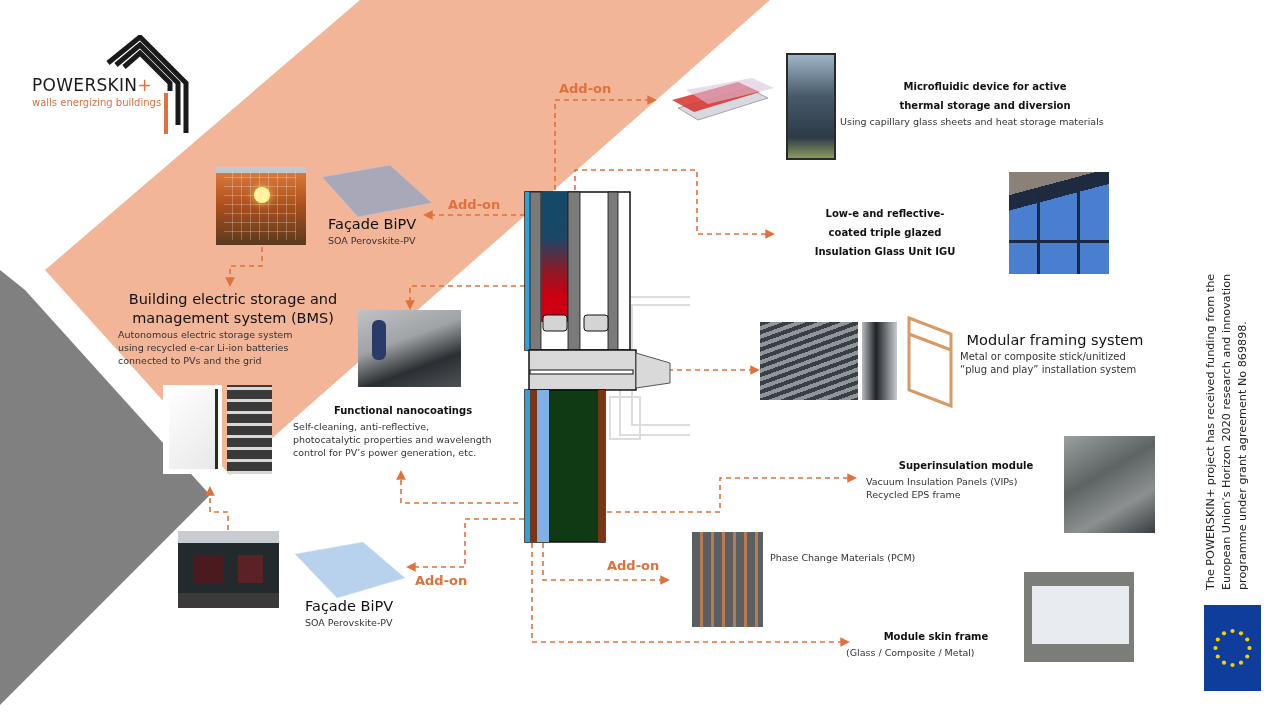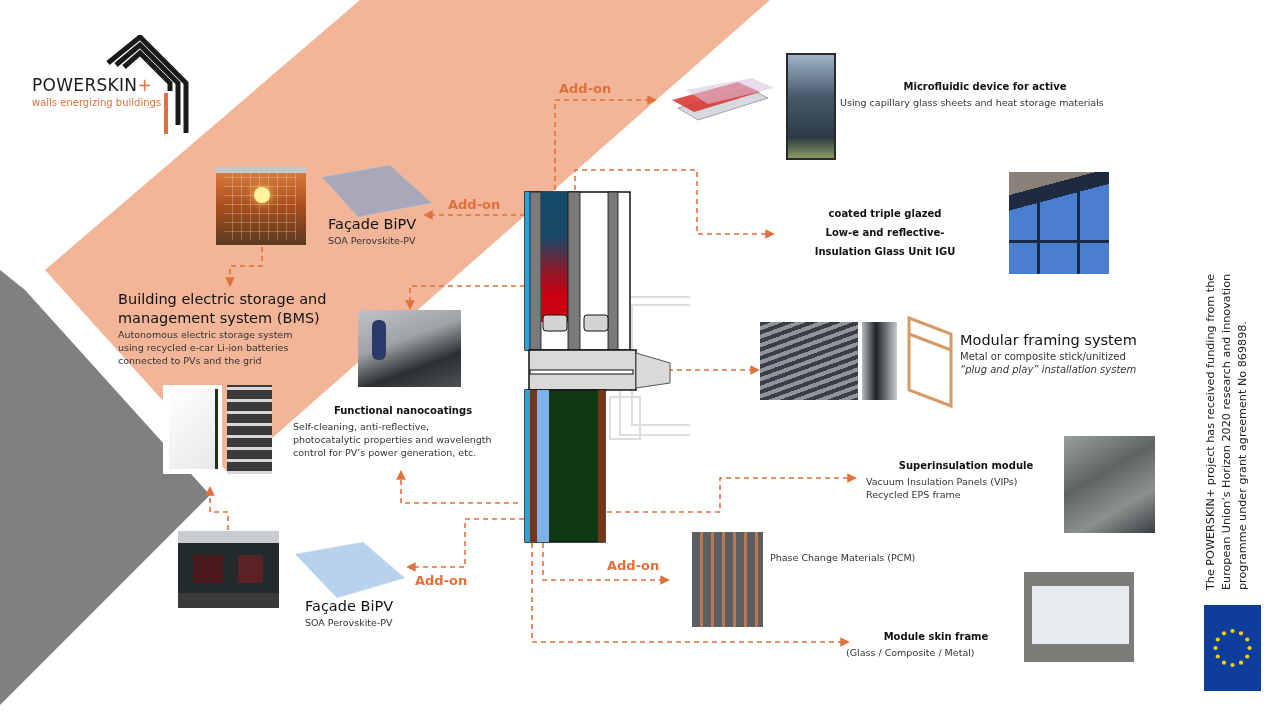--- a/index.html
+++ b/index.html
@@ -3,21 +3,21 @@
 <meta charset="utf-8">
 <style>
   html,body{margin:0;padding:0;}
   body{width:1280px;height:720px;position:relative;overflow:hidden;background:#ffffff;font-family:"Liberation Sans",sans-serif;color:#111;}
   .abs{position:absolute;}
   svg.bg{position:absolute;left:0;top:0;}
   .logo-title{font-family:"DejaVu Sans",sans-serif;font-weight:normal;font-size:17px;letter-spacing:0.3px;color:#1a1a1a;}
   .logo-title .plus{color:#e0703c;}
   .logo-sub{font-family:"DejaVu Sans",sans-serif;font-size:10px;color:#e0703c;}
   .h-bold{font-family:"DejaVu Sans",sans-serif;font-weight:bold;font-size:10px;line-height:19px;text-align:center;color:#111;}
-  .h-reg{font-family:"DejaVu Sans",sans-serif;font-size:14.5px;line-height:19px;text-align:left;color:#111;}
+  .h-reg{font-family:"DejaVu Sans",sans-serif;font-size:14.5px;line-height:19px;text-align:center;color:#111;}
   .sub{font-family:"DejaVu Sans",sans-serif;font-size:9.5px;line-height:13px;text-align:left;color:#333;}
   .addon{font-family:"DejaVu Sans",sans-serif;font-weight:bold;font-size:13px;color:#e0703c;}
   .photo{position:absolute;overflow:hidden;}
   .funding{position:absolute;left:1203px;top:590px;width:365px;transform:rotate(-90deg);transform-origin:0 0;font-family:"DejaVu Sans",sans-serif;font-size:11.2px;line-height:16px;color:#222;}
 </style>
 </head>
 <body>
 
 <svg class="bg" width="1280" height="720">
   <polygon points="360,0 770,0 230,475 45,270" fill="#f2b597"></polygon>
@@ -106,44 +106,45 @@
 </svg>
 
 <svg class="abs" style="left:668px;top:78px;" width="108" height="58">
   <polygon points="10,30 80,10 100,20 30,42" fill="#cfcfd8" stroke="#777" stroke-width="0.8" opacity="0.8"></polygon>
   <polygon points="4,22 70,4 92,14 26,34" fill="#d8302c" opacity="0.85"></polygon>
   <polygon points="18,12 84,0 106,10 40,26" fill="#d9c4e0" opacity="0.6"></polygon>
 </svg>
 <div class="photo" style="left:786px;top:53px;width:46px;height:103px;background:linear-gradient(180deg,#9fb4c8,#475a6a 40%,#2c3a46 80%,#8a9a60);border:2px solid #2a2a2a;"></div>
 <div class="abs" style="left:840px;top:77px;width:290px;">
   <div class="h-bold">Microfluidic device for active</div>
+  <div class="h-bold">thermal storage and diversion</div>
   <div class="sub">Using capillary glass sheets and heat storage materials</div>
 </div>
 
 <div class="abs" style="left:780px;top:204px;width:210px;">
+  <div class="h-bold">Low-e and reflective-</div>
   <div class="h-bold">coated triple glazed</div>
-  <div class="h-bold">Low-e and reflective-</div>
   <div class="h-bold">Insulation Glass Unit IGU</div>
 </div>
 <div class="photo" style="left:1009px;top:172px;width:100px;height:102px;background:linear-gradient(165deg,#8a8178 0 18%,#1e2a40 18% 30%,#4a7fd0 30% 100%);">
   <div class="abs" style="left:28px;top:20px;width:3px;height:82px;background:#1b2a44;"></div>
   <div class="abs" style="left:68px;top:20px;width:3px;height:82px;background:#1b2a44;"></div>
   <div class="abs" style="left:0;top:68px;width:100px;height:3px;background:#1b2a44;"></div>
 </div>
 
 <div class="photo" style="left:760px;top:322px;width:98px;height:78px;background:repeating-linear-gradient(160deg,#3a3f45 0 4px,#8f959b 4px 8px);"></div>
 <div class="photo" style="left:862px;top:322px;width:35px;height:78px;background:linear-gradient(90deg,#b8bcc0,#1f2226 40%,#c8ccd0);"></div>
 <svg class="abs" style="left:905px;top:314px;" width="50" height="95">
   <polygon points="4,4 46,20 46,92 4,76" fill="none" stroke="#d89a64" stroke-width="3"></polygon>
   <line x1="4" y1="20" x2="46" y2="36" stroke="#d89a64" stroke-width="3"></line>
 </svg>
 <div class="abs" style="left:960px;top:331px;width:190px;">
   <div class="h-reg">Modular framing system</div>
   <div class="sub" style="font-size:10px;">Metal or composite stick/unitized</div>
-  <div class="sub" style="font-size:10px;font-style:italic;">“plug and play” installation system</div>
+  <div class="sub" style="font-size:10px;">“plug and play” installation system</div>
 </div>
 
 <div class="abs" style="left:866px;top:456px;width:200px;">
   <div class="h-bold">Superinsulation module</div>
   <div class="sub">Vacuum Insulation Panels (VIPs)</div>
   <div class="sub">Recycled EPS frame</div>
 </div>
 <div class="photo" style="left:1064px;top:436px;width:91px;height:97px;background:linear-gradient(150deg,#9aa0a0,#5e6464 40%,#8c9090 70%,#3a3d40);"></div>
 
 <div class="photo" style="left:692px;top:532px;width:71px;height:95px;background:repeating-linear-gradient(90deg,#5a5f64 0 8px,#b97a52 8px 11px),#666;"></div>

